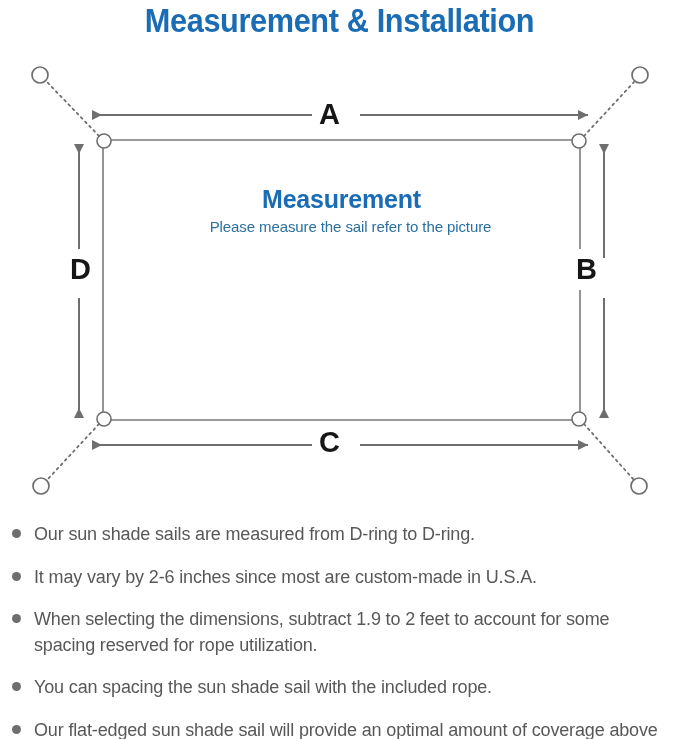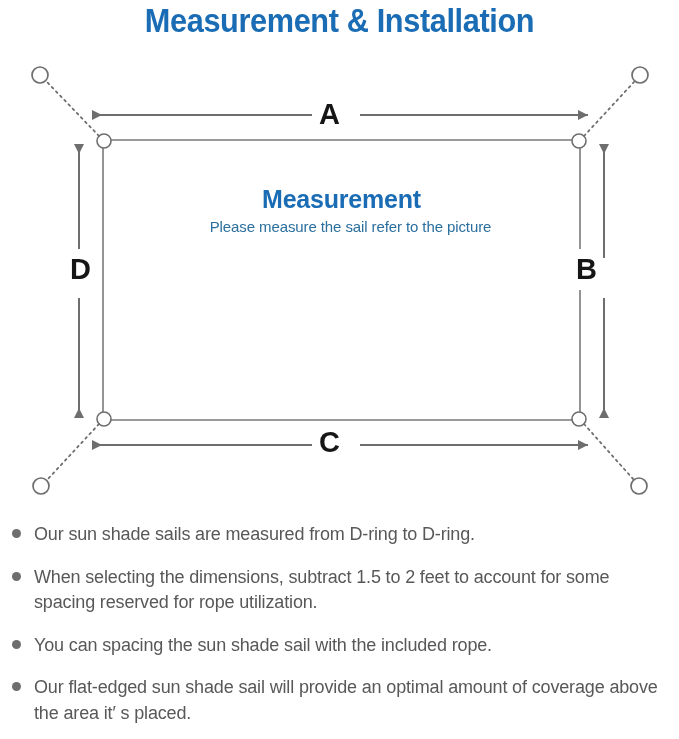--- a/index.html
+++ b/index.html
@@ -187,24 +187,28 @@
 
 </div>
 
 <div id="notes">
 
   <div class="note-row">
     <span class="note-bullet"></span>
     <span class="note-text">Our sun shade sails are measured from D-ring to D-ring.</span>
   </div>
 
-
-  <div class="note-row">
-    <span class="note-bullet"></span>
-    <span class="note-text">When selecting the dimensions, subtract 1.5 to 2 feet to account for some spacing reserved for rope utilization.</span>
+  <div class="note-row">
+    <span class="note-bullet"></span>
+    <span class="note-text">It may vary by 2-6 inches since most are custom-made in U.S.A.</span>
+  </div>
+
+  <div class="note-row">
+    <span class="note-bullet"></span>
+    <span class="note-text">When selecting the dimensions, subtract 1.9 to 2 feet to account for some spacing reserved for rope utilization.</span>
   </div>
 
   <div class="note-row">
     <span class="note-bullet"></span>
     <span class="note-text">You can spacing the sun shade sail with the included rope.</span>
   </div>
 
   <div class="note-row">
     <span class="note-bullet"></span>
     <span class="note-text">Our flat-edged sun shade sail will provide an optimal amount of coverage above the area it′ s placed.</span>

